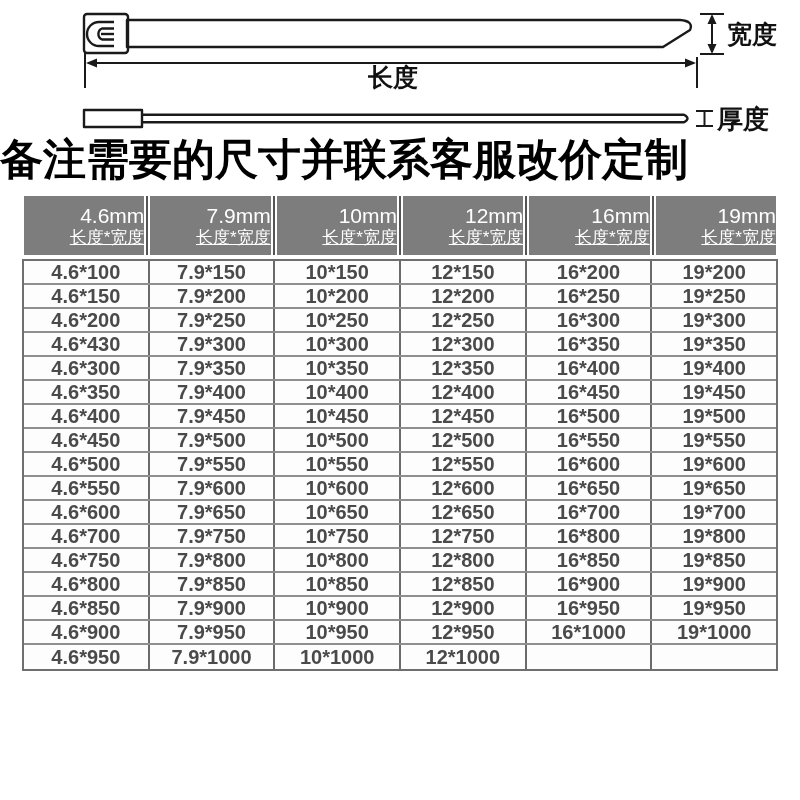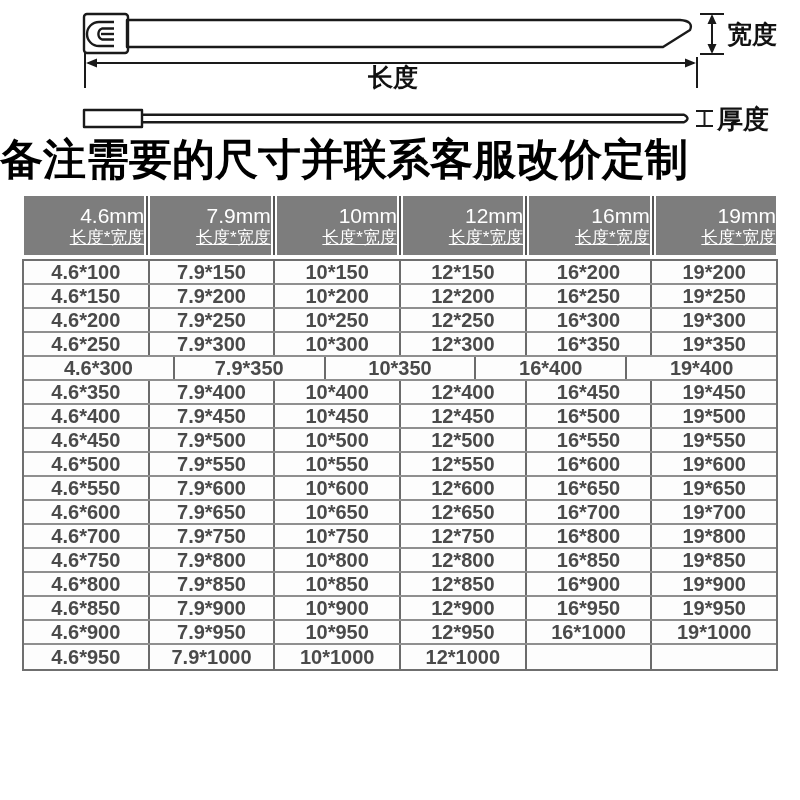--- a/index.html
+++ b/index.html
@@ -125,31 +125,32 @@
       </div>
       <div class="tr">
         <div class="td">4.6*200</div>
         <div class="td">7.9*250</div>
         <div class="td">10*250</div>
         <div class="td">12*250</div>
         <div class="td">16*300</div>
         <div class="td">19*300</div>
       </div>
       <div class="tr">
-        <div class="td">4.6*250</div>
+        <div class="td">4.6*430</div>
         <div class="td">7.9*300</div>
         <div class="td">10*300</div>
         <div class="td">12*300</div>
         <div class="td">16*350</div>
         <div class="td">19*350</div>
       </div>
       <div class="tr">
         <div class="td">4.6*300</div>
         <div class="td">7.9*350</div>
         <div class="td">10*350</div>
+        <div class="td">12*350</div>
         <div class="td">16*400</div>
         <div class="td">19*400</div>
       </div>
       <div class="tr">
         <div class="td">4.6*350</div>
         <div class="td">7.9*400</div>
         <div class="td">10*400</div>
         <div class="td">12*400</div>
         <div class="td">16*450</div>
         <div class="td">19*450</div>

